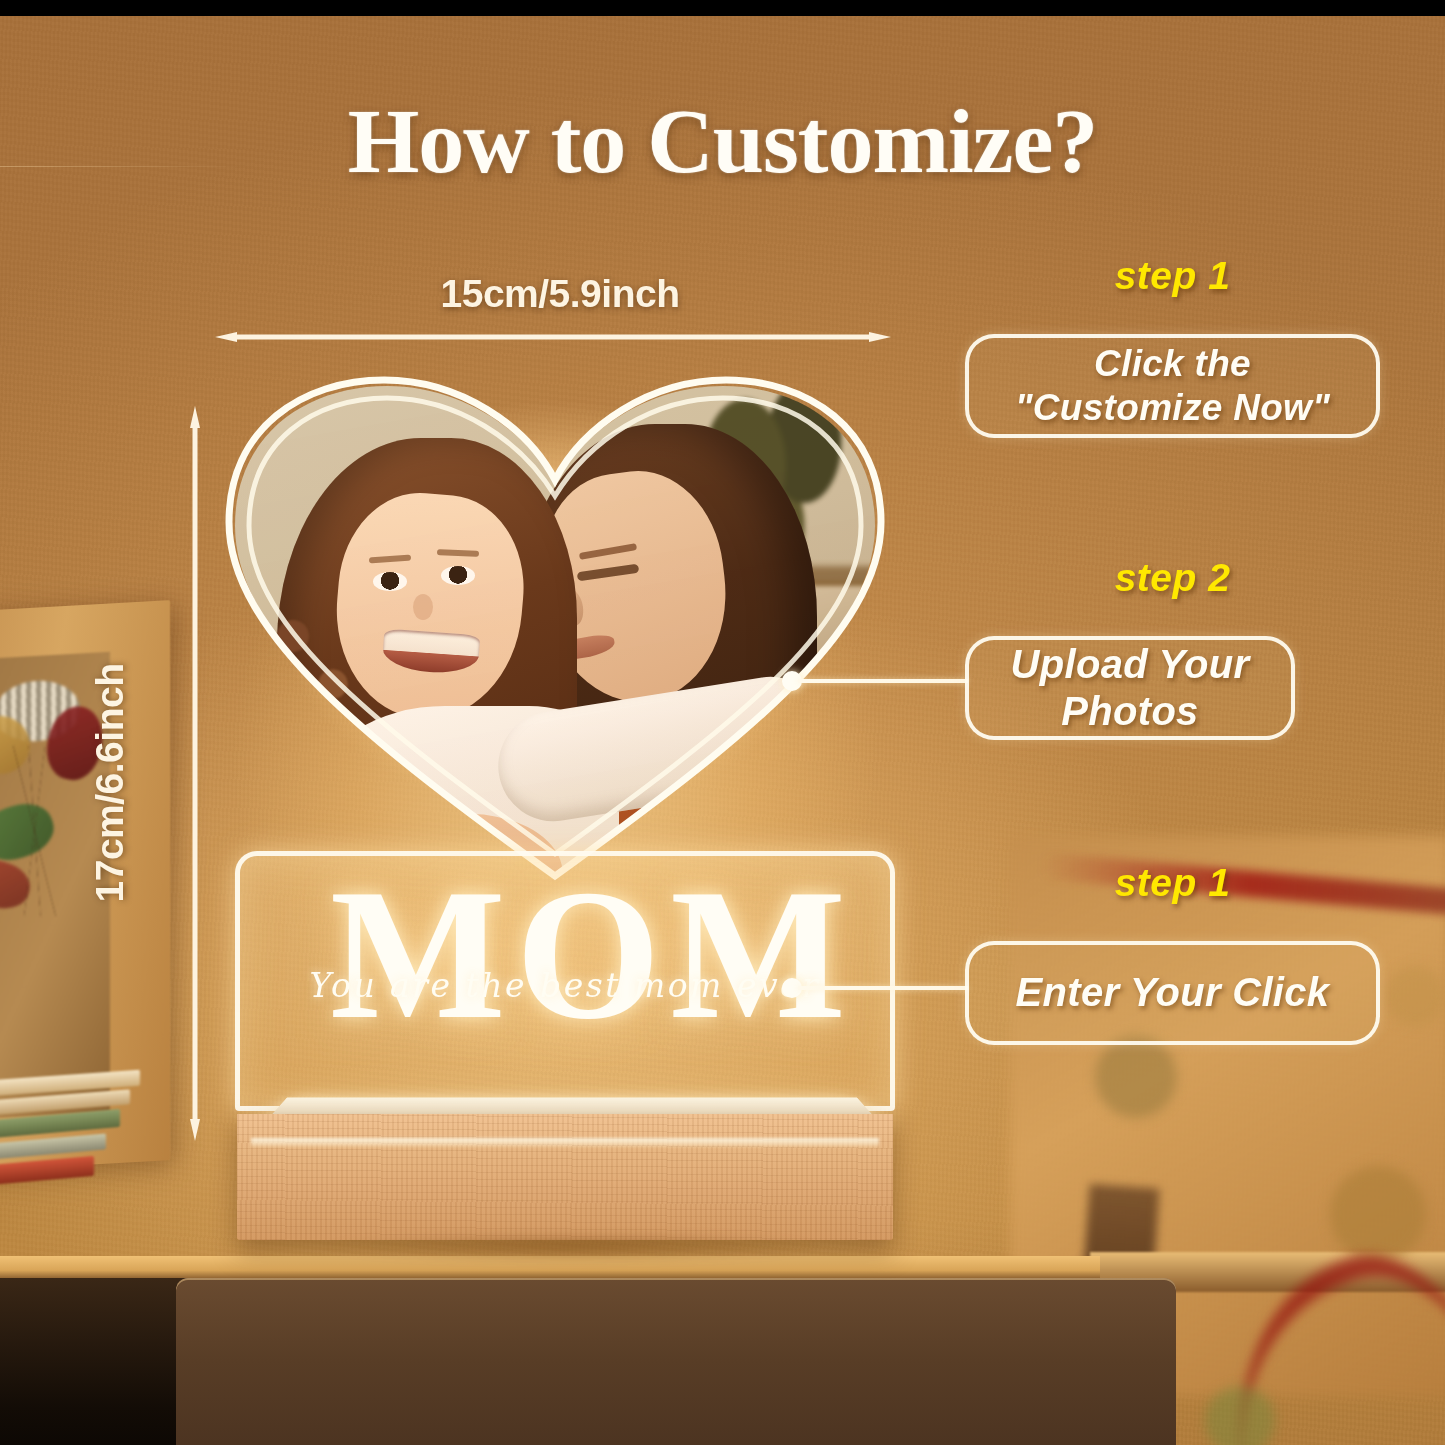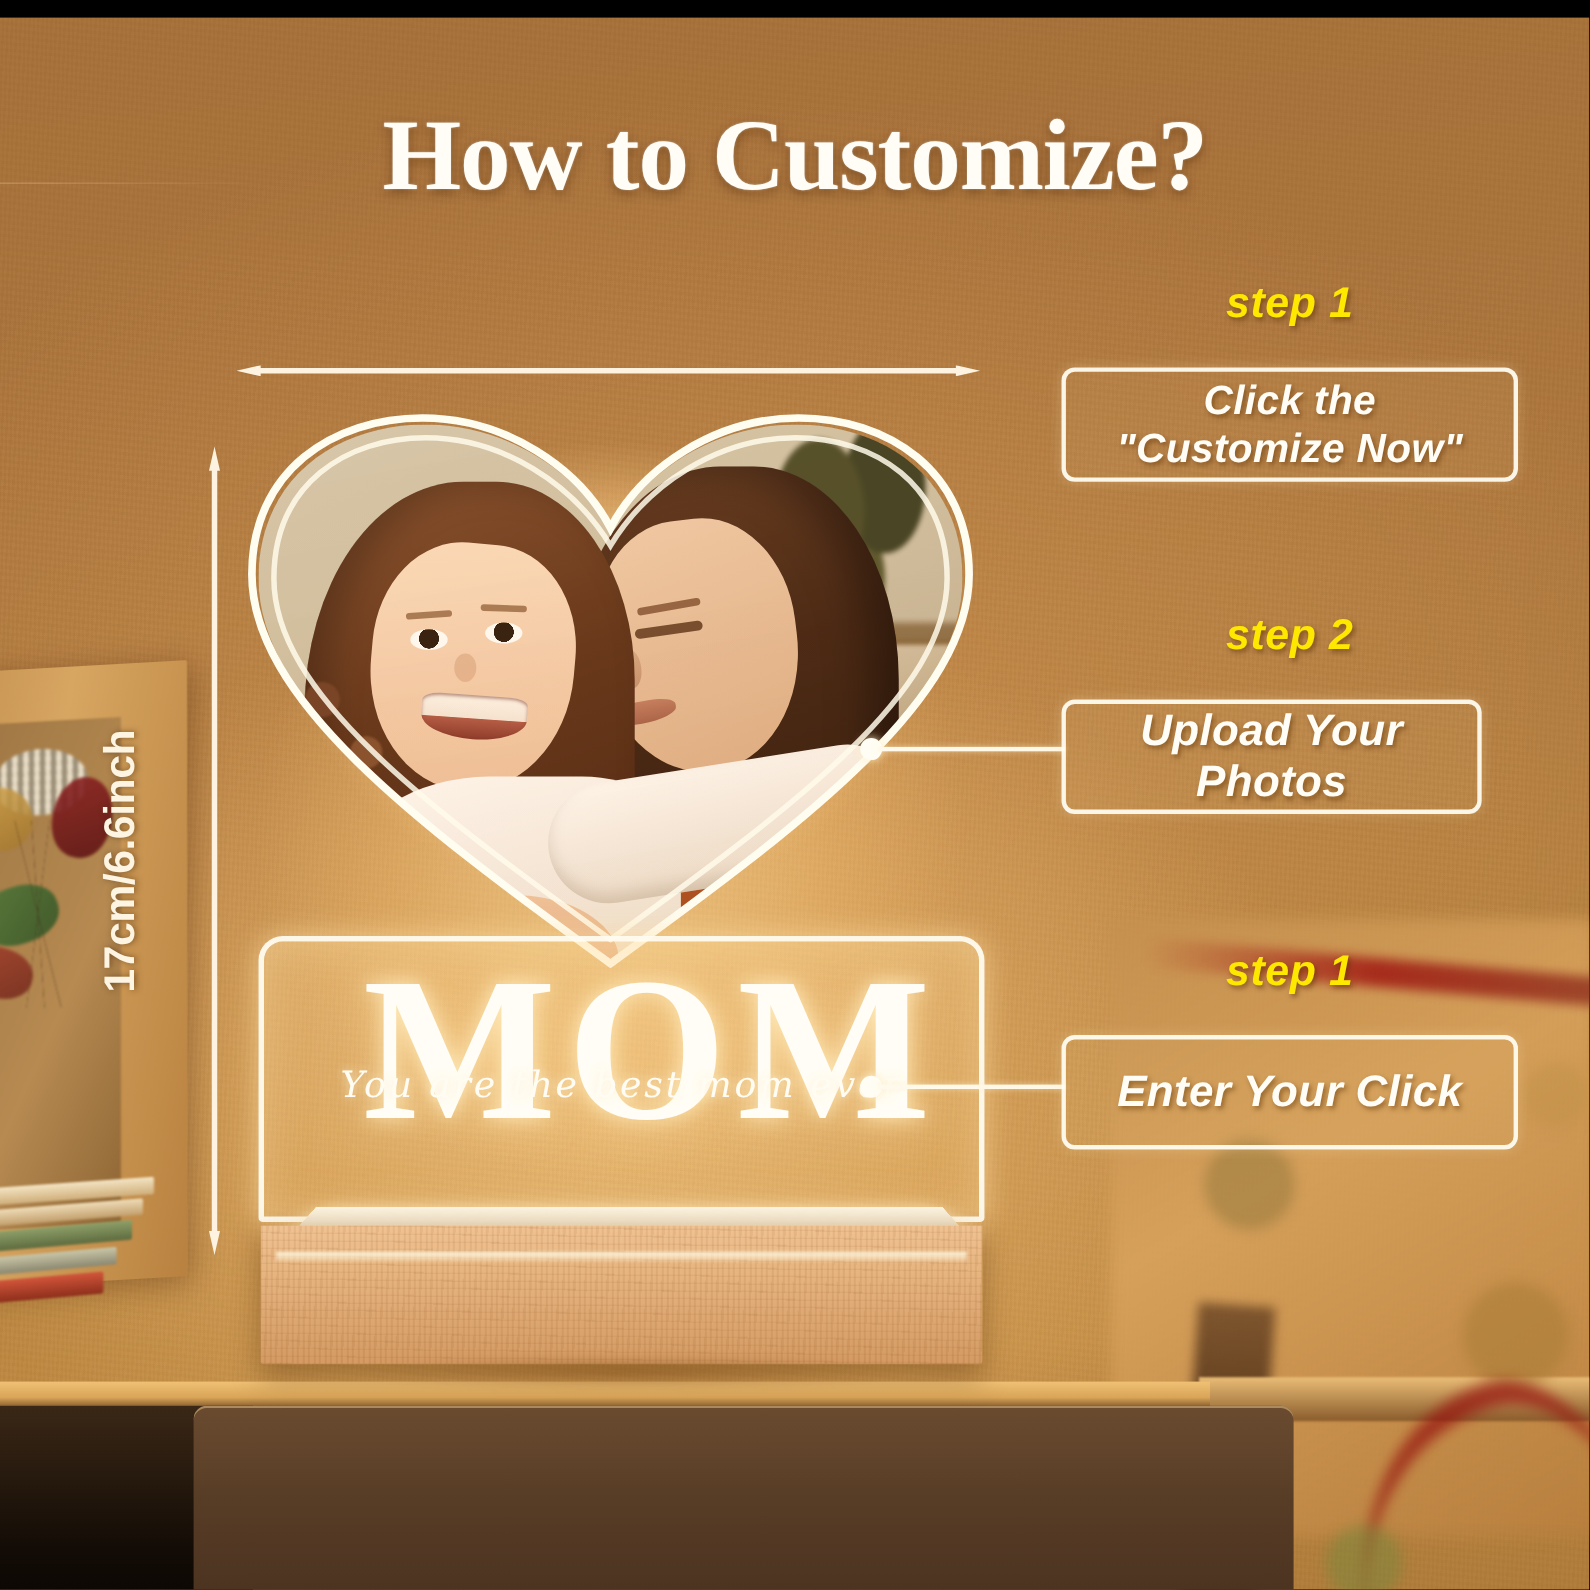--- a/index.html
+++ b/index.html
@@ -349,38 +349,38 @@
   
   .step{position:absolute;}
   .step-label{
     position:absolute; width:100%; text-align:center;
     font-size:39px; font-weight:bold; font-style:italic;
     color:#ffe800; letter-spacing:.5px;
     text-shadow:2px 3px 5px rgba(90,45,0,.55);
   }
   .step-box{
     position:absolute; left:0; border:4px solid rgba(255,252,240,.95);
-    border-radius:12px;
+    border-radius:29px;
     display:flex; align-items:center; justify-content:center;
     background:rgba(255,230,185,.05);
     box-shadow:0 0 12px rgba(255,235,190,.25);
   }
   .step-box-text{
     font-size:40px; font-weight:bold; font-style:italic;
     color:#fffdf5; text-align:center; line-height:1.18;
     letter-spacing:.3px;
     text-shadow:2px 3px 5px rgba(90,45,0,.5);
   }
   .step-box-text.one{ font-size:37px; }
 
   
   #step1{ left:965px; top:238px; width:415px; }
   #step1 .step-box{ top:80px; width:415px; height:104px; }
   #step2{ left:965px; top:540px; width:415px; }
-  #step2 .step-box{ top:80px; width:382px; height:104px; }
+  #step2 .step-box{ top:80px; width:330px; height:104px; }
   #step3{ left:965px; top:845px; width:415px; }
   #step3 .step-box{ top:80px; width:415px; height:104px; }
 </style>
 </head>
 <body>
 
 <div id="scene">
 
   <div class="wall-tex bg"></div>
   <div class="wall-seam bg"></div>
@@ -410,20 +410,21 @@
   <div class="desk-top bg"></div>
   <div class="desk-shadow bg"></div>
   <div class="desk-front bg"></div>
 
   <div class="dot d2"></div>
   <div class="redcurve bg"></div>
   <div class="dot d4"></div>
 
   <div class="title">How to Customize?</div>
 
+  <div class="dim-w-label">15cm/5.9inch</div>
   <svg class="dim-w-arrow" viewBox="0 0 676 10" preserveAspectRatio="none">
     <line x1="16" y1="5" x2="660" y2="5" stroke="#fdf3e0" stroke-width="5"></line>
     <polygon points="0,5 22,0 22,10" fill="#fdf3e0"></polygon>
     <polygon points="676,5 654,0 654,10" fill="#fdf3e0"></polygon>
   </svg>
 
   <div class="dim-h-label">17cm/6.6inch</div>
   <svg class="dim-h-arrow" viewBox="0 0 10 735" preserveAspectRatio="none">
     <line x1="5" y1="16" x2="5" y2="719" stroke="#fdf3e0" stroke-width="5"></line>
     <polygon points="5,0 0,22 10,22" fill="#fdf3e0"></polygon>

